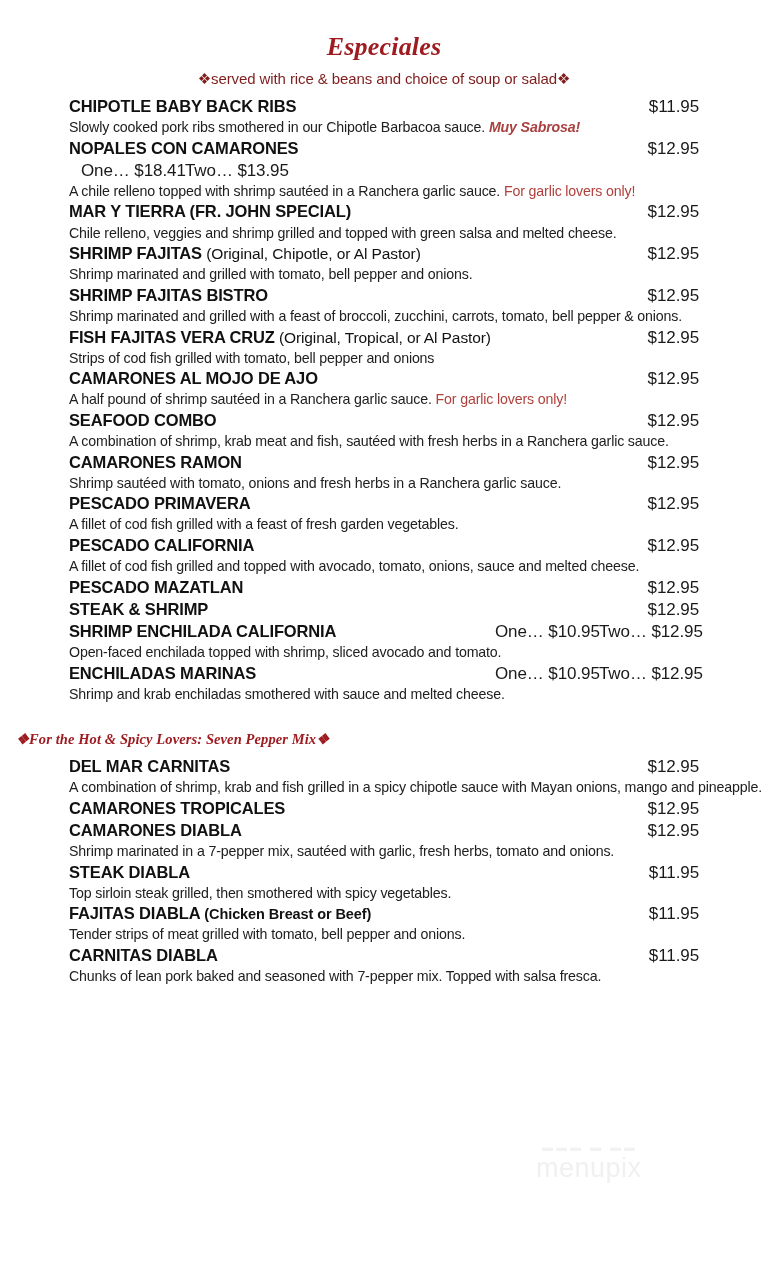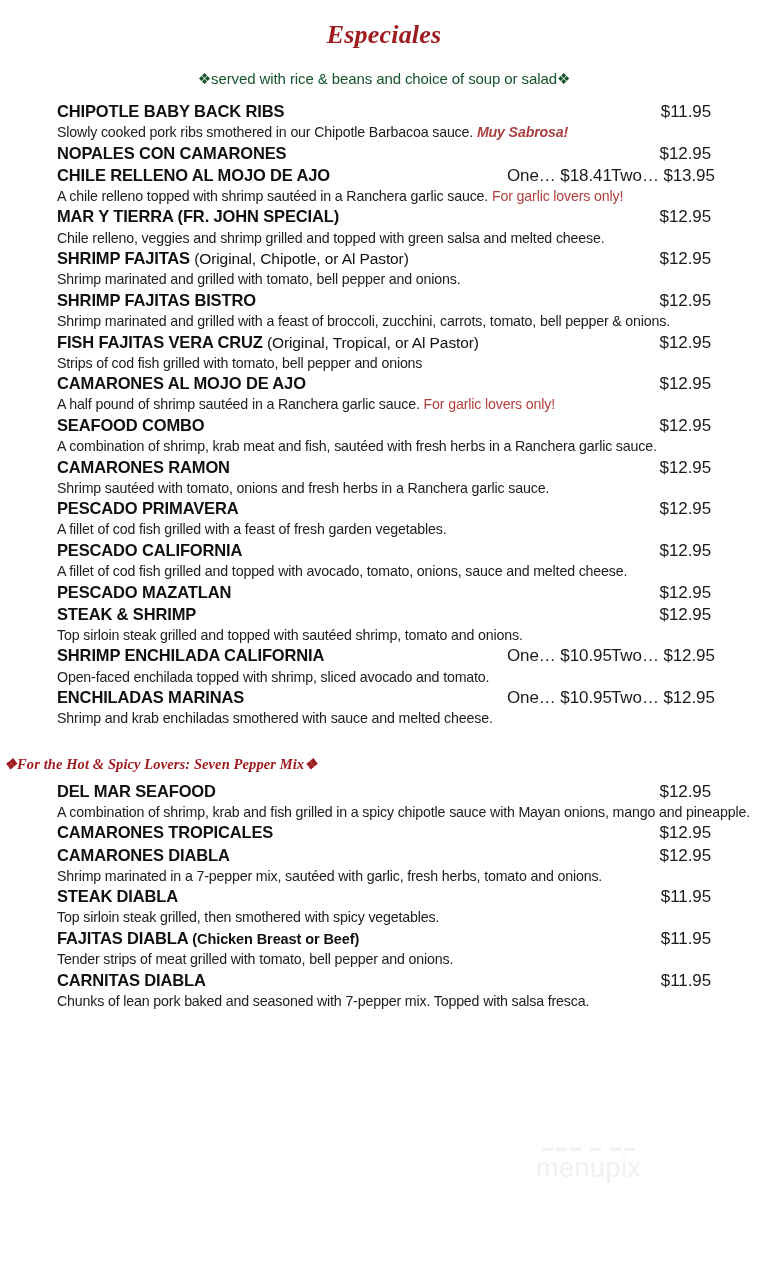--- a/index.html
+++ b/index.html
@@ -14,41 +14,41 @@
     position: relative;
     font-family: "Liberation Sans", sans-serif;
     color: #1a1a1a;
     overflow: hidden;
   }
 
   .page {
     position: relative;
     width: 768px;
     height: 955px;
-    padding: 4px;
+    padding: 16px;
   }
 
   
   .menu-title {
     text-align: center;
     color: #9e1b20;
     font-family: "Liberation Serif", serif;
     font-style: italic;
     font-weight: 700;
     font-size: 26px;
     letter-spacing: 0.2px;
     margin: 0;
     padding-top: 18px;
     line-height: 1.0;
   }
   .menu-subtitle {
     text-align: center;
     font-size: 15px;
-    color: #14532d;
-    margin: 13px;
+    color: #7f1d1d;
+    margin: 1px;
     padding-top: 9px;
     letter-spacing: -0.1px;
   }
   .section-header {
     text-align: left;
     color: #9e1b20;
     font-family: "Liberation Serif", serif;
     font-style: italic;
     font-weight: 700;
     font-size: 14.5px;
@@ -185,21 +185,20 @@
         <div class="item-desc">Slowly cooked pork ribs smothered in our Chipotle Barbacoa sauce.<span class="accent-italic">  Muy Sabrosa!</span></div>
       </li>
       <li class="item">
         <div class="item-head">
           <div class="item-name">NOPALES CON CAMARONES</div>
           <div class="price-block"><span class="price-single">$12.95</span></div>
         </div>
       </li>
       <li class="item">
         <div class="item-head">
-          <div class="item-name">CHILE RELLENO AL MOJO DE AJO</div>
           <div class="price-block price-dual"><span class="dual-one">One… $18.41</span><span class="dual-two">Two… $13.95</span></div>
         </div>
         <div class="item-desc">A chile relleno topped with shrimp sautéed in a Ranchera garlic sauce.<span class="accent">  For garlic lovers only!</span></div>
       </li>
       <li class="item">
         <div class="item-head">
           <div class="item-name">MAR Y TIERRA (FR. JOHN SPECIAL)</div>
           <div class="price-block"><span class="price-single">$12.95</span></div>
         </div>
         <div class="item-desc">Chile relleno, veggies and shrimp grilled and topped with green salsa and melted cheese.</div>
@@ -264,21 +263,20 @@
         <div class="item-head">
           <div class="item-name">PESCADO MAZATLAN</div>
           <div class="price-block"><span class="price-single">$12.95</span></div>
         </div>
       </li>
       <li class="item">
         <div class="item-head">
           <div class="item-name">STEAK &amp; SHRIMP</div>
           <div class="price-block"><span class="price-single">$12.95</span></div>
         </div>
-        <div class="item-desc">Top sirloin steak grilled and topped with sautéed shrimp, tomato and onions.</div>
       </li>
       <li class="item">
         <div class="item-head">
           <div class="item-name">SHRIMP ENCHILADA CALIFORNIA</div>
           <div class="price-block price-dual"><span class="dual-one">One… $10.95</span><span class="dual-two">Two… $12.95</span></div>
         </div>
         <div class="item-desc">Open-faced enchilada topped with shrimp, sliced avocado and tomato.</div>
       </li>
       <li class="item">
         <div class="item-head">
@@ -289,21 +287,21 @@
       </li>
     </ul>
 
   <div class="spacer-section"></div>
 
   <div class="section-header">❖For the Hot &amp; Spicy Lovers: Seven Pepper Mix❖</div>
 
   <ul class="items" id="spicy-list">
       <li class="item">
         <div class="item-head">
-          <div class="item-name">DEL MAR SEAFOOD</div>
+          <div class="item-name">DEL MAR CARNITAS</div>
           <div class="price-block"><span class="price-single">$12.95</span></div>
         </div>
         <div class="item-desc">A combination of shrimp, krab and fish grilled in a spicy chipotle sauce with Mayan onions, mango and pineapple.</div>
       </li>
       <li class="item">
         <div class="item-head">
           <div class="item-name">CAMARONES TROPICALES</div>
           <div class="price-block"><span class="price-single">$12.95</span></div>
         </div>
       </li>

